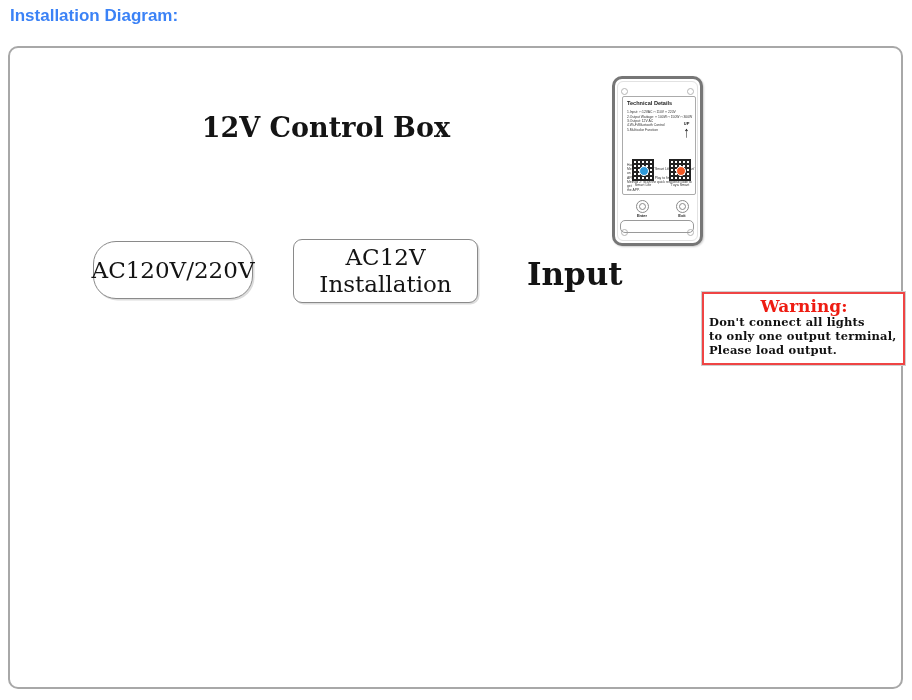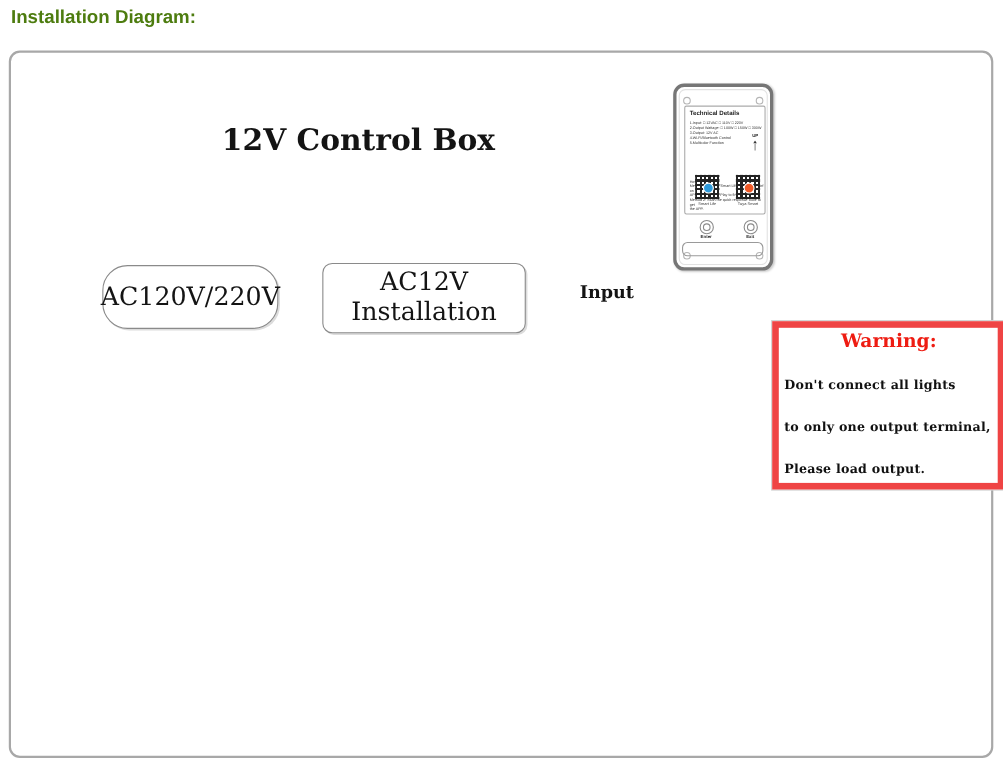--- a/index.html
+++ b/index.html
@@ -1,39 +1,39 @@
 <!DOCTYPE html>
 <html><head>
 <meta charset="utf-8">
 <style>
   html,body{margin:0;padding:0;}
   body{
     width:912px;height:700px;position:relative;background:#fff;
     font-family:"Liberation Sans",sans-serif;overflow:hidden;color:#111;
   }
   .serif{font-family:"DejaVu Serif","Liberation Serif",serif;}
-  .page-title{position:absolute;left:10px;top:6px;font-size:17px;font-weight:bold;color:#4d7c0f;}
+  .page-title{position:absolute;left:10px;top:6px;font-size:17px;font-weight:bold;color:#3b82f6;}
   .frame{position:absolute;left:8px;top:46px;width:891px;height:639px;
     border:2px solid #a8a8a8;border-radius:10px;background:#fff;}
   svg.diagram{position:absolute;left:0;top:0;width:912px;height:700px;}
 
   .bigtitle{position:absolute;left:150px;top:112px;width:300px;text-align:right;
     font-size:27px;font-weight:bold;color:#141414;}
 
   .eqbox{position:absolute;border:1.5px solid #8a8a8a;border-radius:9px;background:#fff;
     box-shadow:1.5px 1.5px 0 #dcdcdc;display:flex;flex-direction:column;
     align-items:center;justify-content:center;text-align:center;font-size:23px;color:#141414;}
   #box-ac{left:93px;top:241px;width:158px;height:56px;border-radius:23px;}
   #box-tr{left:293px;top:239px;width:183px;height:62px;line-height:1.18;justify-content:center;}
-  .input-label{position:absolute;left:527px;top:256px;font-size:16px;font-weight:600;color:#141414;}
-
-  .warnbox{position:absolute;left:702px;top:292px;width:190px;border:6px solid #ef4444;
+  .input-label{position:absolute;left:527px;top:256px;font-size:31px;font-weight:600;color:#141414;}
+
+  .warnbox{position:absolute;left:702px;top:292px;width:190px;border:2px solid #ef4444;
     background:#fff;padding:2px 4px 6px 5px;box-shadow:0 0 0 1px #cfcfcf;}
   .warn-title{text-align:center;font-size:17px;font-weight:bold;}
-  .warn-line{font-size:11.5px;font-weight:bold;line-height:1.2;letter-spacing:.2px;color:#111;margin-top:24px;}
+  .warn-line{font-size:11.5px;font-weight:bold;line-height:1.2;letter-spacing:.2px;color:#111;}
 
   
   .ctrlbox{position:absolute;left:612px;top:76px;width:85px;height:164px;
     border:3px solid #767676;border-radius:10px;background:#fff;box-shadow:1px 1px 2px rgba(0,0,0,.2);}
   .face{position:absolute;inset:2px;border:1px solid #e2e2e2;border-radius:6px;}
   .screw{position:absolute;width:5px;height:5px;border:1px solid #b5b5b5;border-radius:50%;background:#fff;}
   .panel{position:absolute;left:7px;top:17px;width:72px;height:97px;border:1px solid #ababab;
     border-radius:2px;background:#fff;overflow:hidden;}
   .micro-head{font-size:9px;font-weight:bold;transform:scale(.62);transform-origin:0 0;width:160%;
     white-space:nowrap;margin:3px 0 0 4px;color:#222;}

